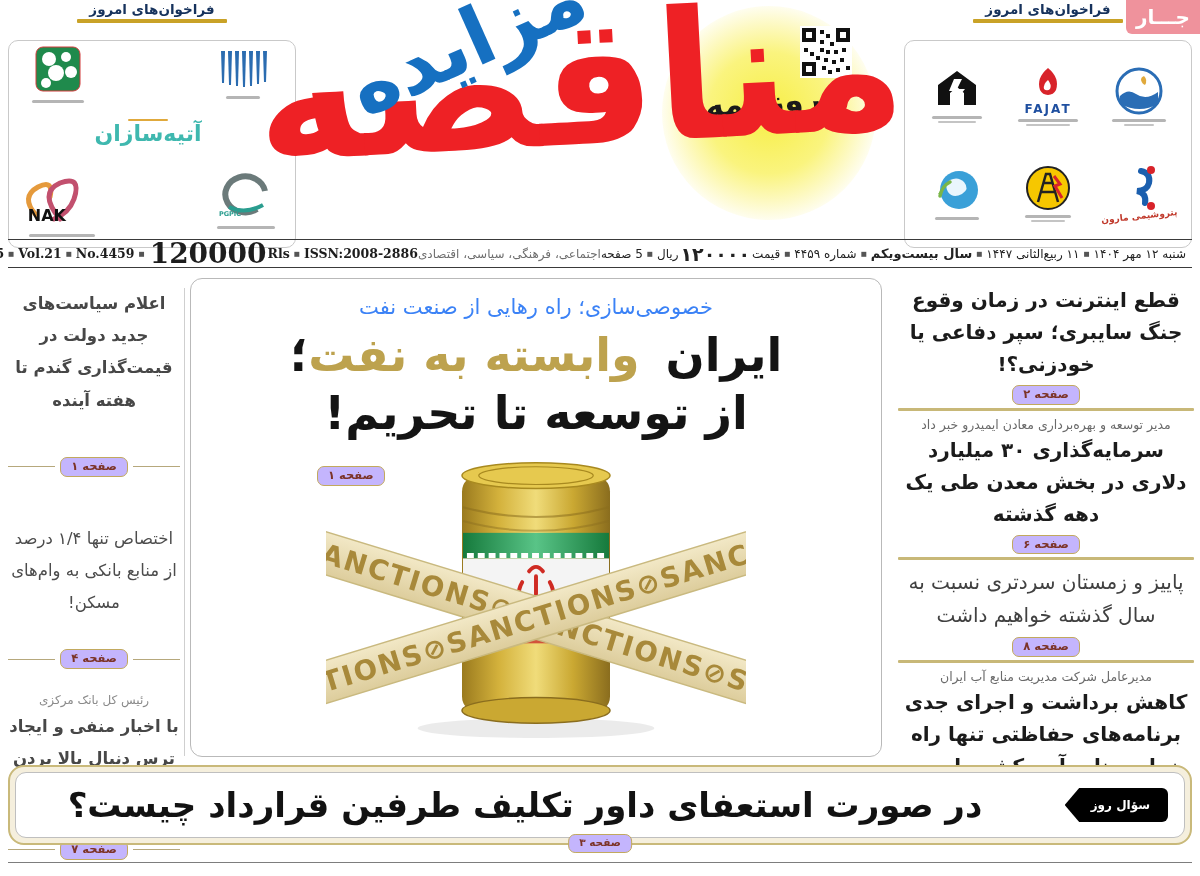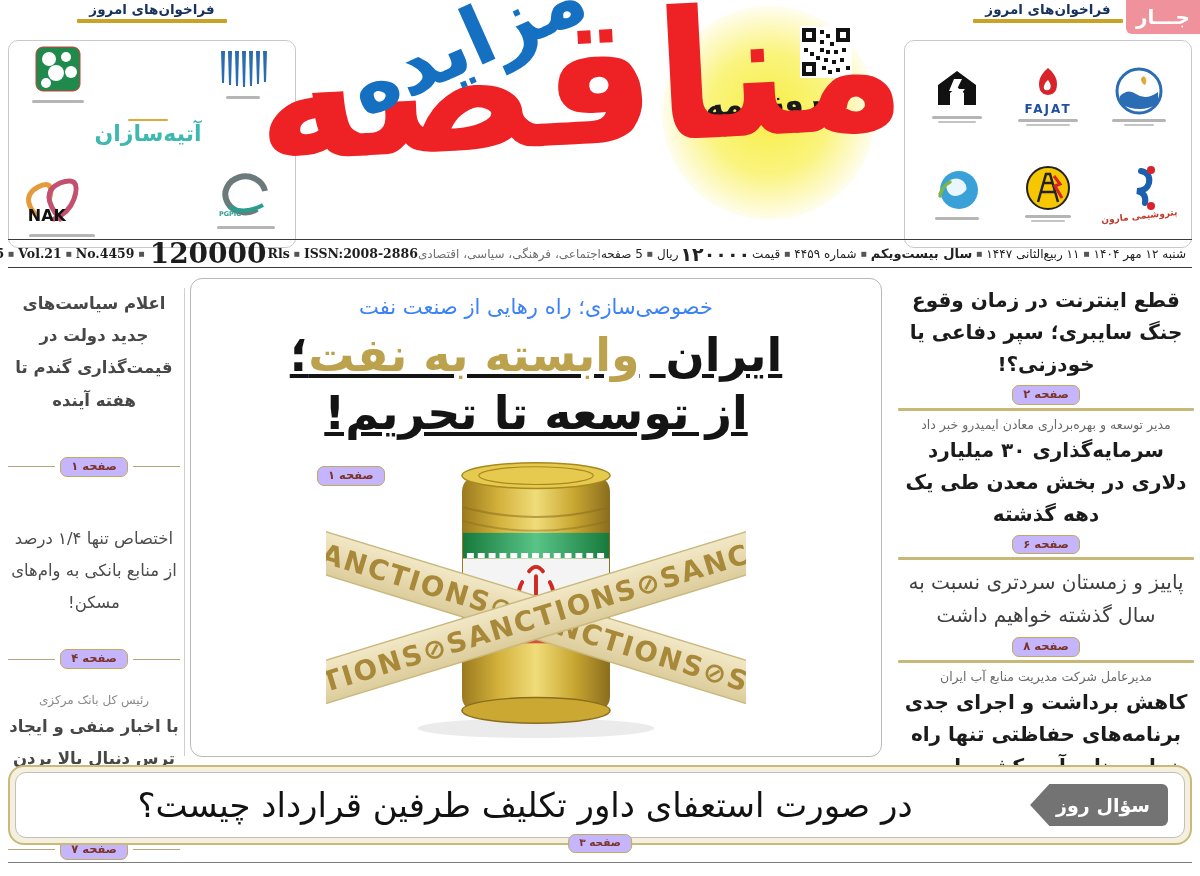--- a/index.html
+++ b/index.html
@@ -86,21 +86,21 @@
   #left-col .kick { font-size:12px; color:#8a8a8a; margin-bottom:4px; }
   .rule-badge { display:flex; align-items:center; gap:5px; }
   .rule-badge .ln { flex:1; height:1.2px; background:#b6a87c; }
   .v-divider { position:absolute; left:184px; top:288px; width:1px; height:468px; background:#cfcfcf; z-index:1; }
   
   #main-box {
     position:absolute; left:190px; top:278px; width:692px; height:479px; z-index:2;
     border:1.6px solid #b9b9b9; border-radius:12px; background:#fff; text-align:center;
   }
   #main-box .kick { margin-top:16px; font-size:21px; color:#3b82f6; }
-  #main-box .h1 { margin-top:8px; font-size:46px; font-weight:bold; color:#141414; line-height:1.25; letter-spacing:-1px;text-decoration:underline; }
+  #main-box .h1 { margin-top:8px; font-size:46px; font-weight:bold; color:#141414; line-height:1.25; letter-spacing:-1px; }
   #main-box .h1 .gold { color:#bda24e; margin-right:10px; }
   #main-box .imgwrap { position:relative; margin-top:2px; height:300px; }
   #main-box .imgwrap .pbadge { position:absolute; left:126px; top:22px; }
   
   #right-col { position:absolute; left:898px; top:284px; width:296px; z-index:2; text-align:center; }
   #right-col .item { margin-bottom:2px; }
   #right-col .kick { font-size:12.5px; color:#6a6a6a; margin:6px 0 2px; }
   #right-col .hl-b { font-size:20px; font-weight:bold; color:#1b1b1b; line-height:1.6; }
   #right-col .hl-l { font-size:20px; font-weight:400; color:#414141; line-height:1.65; }
   #right-col .badge-row { margin-top:3px; }
@@ -109,27 +109,27 @@
   #banner {
     position:absolute; left:8px; top:765px; width:1184px; height:80px; z-index:2;
     background:#f5efdd; border:2px solid #c9b97a; border-radius:16px; padding:5px;
   }
   #banner .inner {
     position:relative; width:100%; height:100%; background:#fff;
     border:1px solid #bfbfbf; border-radius:11px;
   }
   #banner .tag {
     position:absolute; right:16px; top:50%; transform:translateY(-50%);
-    background:#737373; color:#fff; font-size:19px; font-weight:bold;
+    background:#000000; color:#fff; font-size:12px; font-weight:bold;
     padding:10px 18px 10px 26px; clip-path:polygon(0 50%, 14% 0, 100% 0, 100% 100%, 14% 100%);
     border-radius:6px;
   }
   #banner .bh {
     position:absolute; inset:0; display:flex; align-items:center; justify-content:center;
-    padding-right:150px; font-size:34px; font-weight:normal; color:#121212; letter-spacing:-1px;
+    padding-right:150px; font-size:34px; font-weight:bold; color:#121212; letter-spacing:-1px;
   }
   #banner .pbadge { position:absolute; left:50%; bottom:-16px; transform:translateX(-50%); font-size:10.5px; }
   .bottom-line { position:absolute; left:8px; top:862px; width:1184px; height:1.3px; background:#7d7d7d; }
 </style>
 </head>
 <body>
 
 <div class="watermark">
   <span>جـــار</span>
 </div>

